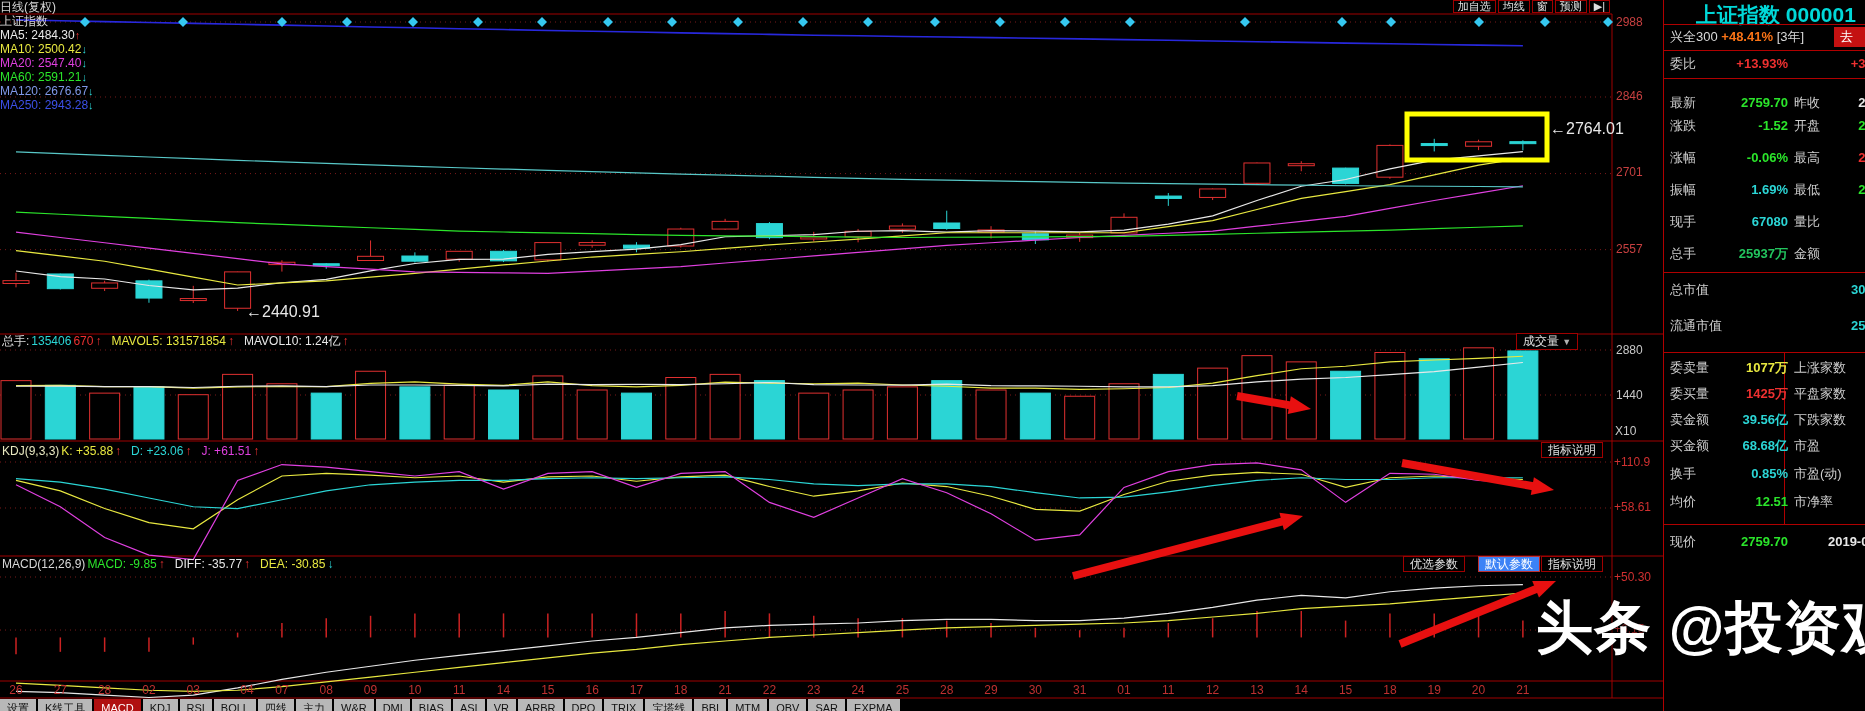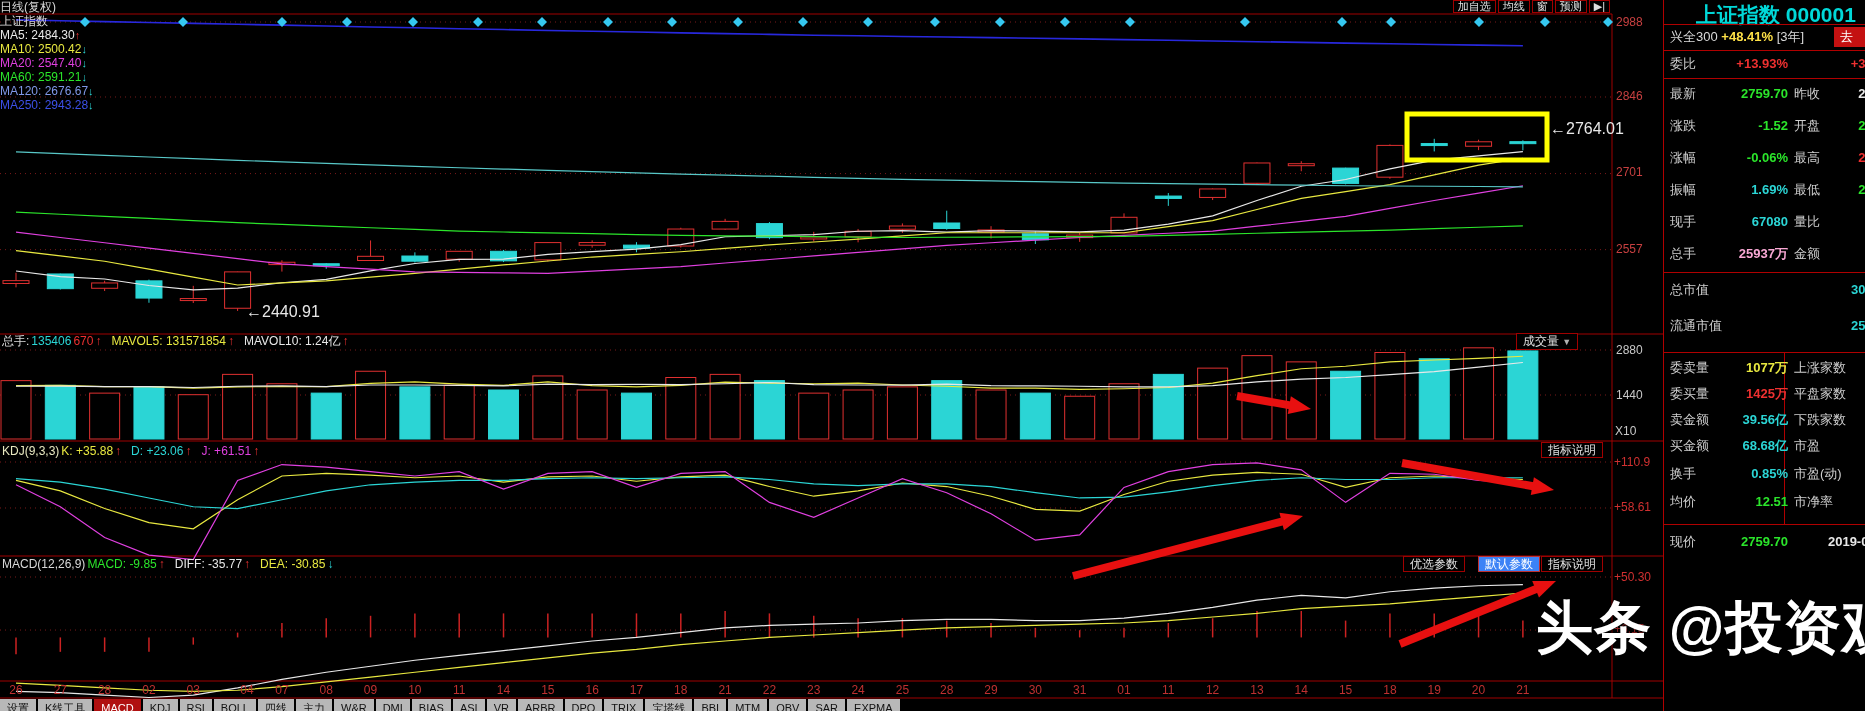--- a/index.html
+++ b/index.html
@@ -394,38 +394,38 @@
       <div class="tab">OBV</div>
       <div class="tab">SAR</div>
       <div class="tab">EXPMA</div>
     </div>
 
   <div id="panel" class="abs">
     <div id="panel-title">上证指数 000001</div>
     <div class="pline" style="top:24px;"></div>
     <div id="fund-row">
       <span style="color:#d8d8d8;">兴全300 </span>
-      <span style="color:#fde047;font-weight:bold;">+48.41%</span>
+      <span style="color:#f97316;font-weight:bold;">+48.41%</span>
       <span style="color:#d8d8d8;">[3年]</span>
       <span id="fund-btn">去</span>
     </div>
     <div class="pline" style="top:50px;"></div>
     <div class="pline" style="top:78px;"></div>
     <div class="pline" style="top:272px;"></div>
     <div class="pline" style="top:352px;"></div>
     <div class="pline" style="top:524px;"></div>
     <div class="pvline" style="left:120px;top:353px;height:171px;"></div>
     <div id="panel-rows">
         <div class="prow" style="top: 54px;">
           <div class="pl1">委比</div>
           <div class="pv1" style="color: rgb(238, 48, 48);">+13.93%</div>
           <div class="pl2"></div>
           <div class="pv2" style="color: rgb(238, 48, 48);">+348</div>
         </div>
-        <div class="prow" style="top: 84px;">
+        <div class="prow" style="top: 93px;">
           <div class="pl1">最新</div>
           <div class="pv1" style="color: rgb(43, 229, 43);">2759.70</div>
           <div class="pl2">昨收</div>
           <div class="pv2" style="color: rgb(232, 232, 232);">276</div>
         </div>
         <div class="prow" style="top: 116px;">
           <div class="pl1">涨跌</div>
           <div class="pv1" style="color: rgb(43, 229, 43);">-1.52</div>
           <div class="pl2">开盘</div>
           <div class="pv2" style="color: rgb(43, 229, 43);">275</div>
@@ -443,21 +443,21 @@
           <div class="pv2" style="color: rgb(43, 229, 43);">274</div>
         </div>
         <div class="prow" style="top: 212px;">
           <div class="pl1">现手</div>
           <div class="pv1" style="color: rgb(43, 213, 213);">67080</div>
           <div class="pl2">量比</div>
           <div class="pv2" style="color: rgb(232, 232, 232);"></div>
         </div>
         <div class="prow" style="top: 244px;">
           <div class="pl1">总手</div>
-          <div class="pv1" style="color: #f9a8d4;">25937万</div>
+          <div class="pv1" style="color: #22c55e;">25937万</div>
           <div class="pl2">金额</div>
         </div>
         <div class="prow" style="top: 280px;">
           <div class="pl1">总市值</div>
           <div class="pv1" style="color: rgb(232, 232, 232);"></div>
           <div class="pl2"></div>
           <div class="pv2" style="color: rgb(43, 213, 213);">3002</div>
         </div>
         <div class="prow" style="top: 316px;">
           <div class="pl1">流通市值</div>

